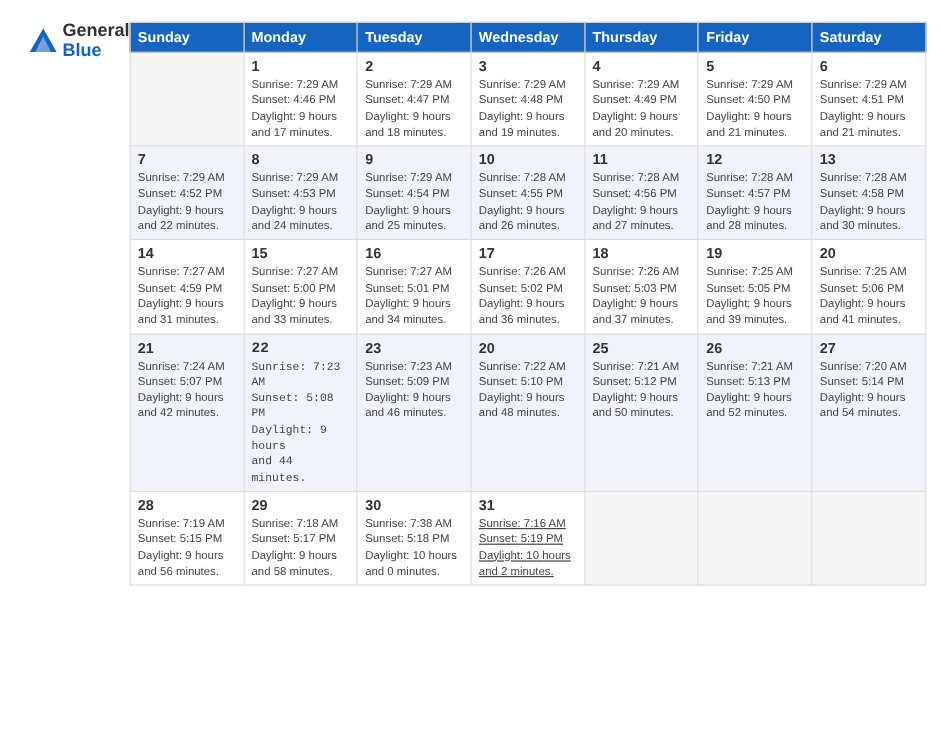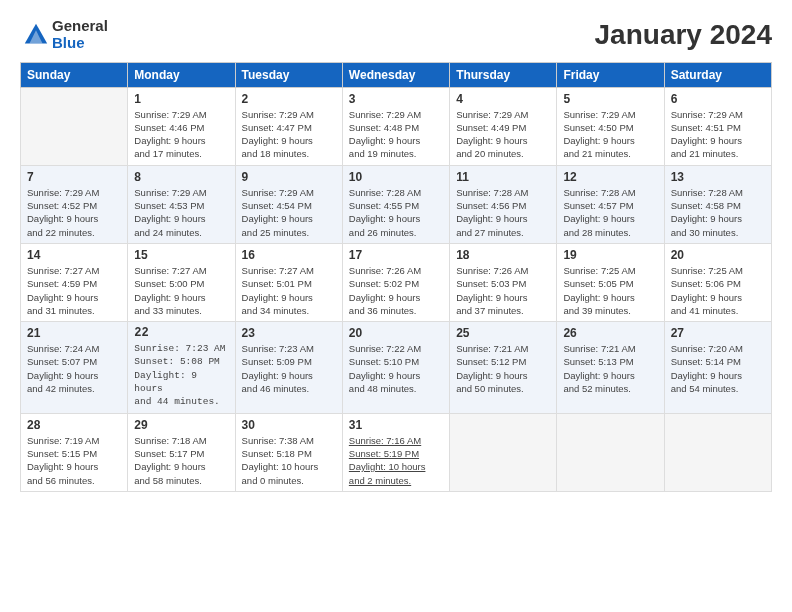--- a/index.html
+++ b/index.html
@@ -8,21 +8,21 @@
       height: 612px;
       background: #fff;
       font-family: Arial, Helvetica, sans-serif;
       overflow: hidden;
     }
     .page {
       width: 792px;
       height: 459px;
       padding: 18px 20px 10px 20px;
       display: flex;
-      flex-direction: column;
+      flex-direction: row;
     }
     .header {
       display: flex;
       justify-content: space-between;
       align-items: flex-start;
       margin-bottom: 10px;
     }
     .logo {
       display: flex;
       align-items: center;
@@ -112,21 +112,20 @@
       <svg class="logo-icon" viewBox="0 0 30 30">
         <polygon points="15,3 27,24 3,24" fill="#1565c0"></polygon>
         <polygon points="15,10 22,24 8,24" fill="#fff" opacity="0.4"></polygon>
       </svg>
       <div class="logo-text">
         <span class="logo-general">General</span>
         <span class="logo-blue">Blue</span>
       </div>
     </div>
     <div class="title-block">
-      <div class="main-title">January 2024</div>
     </div>
   </div>
 
   <table class="calendar">
     <thead>
       <tr>
         <th>Sunday</th>
         <th>Monday</th>
         <th>Tuesday</th>
         <th>Wednesday</th>

